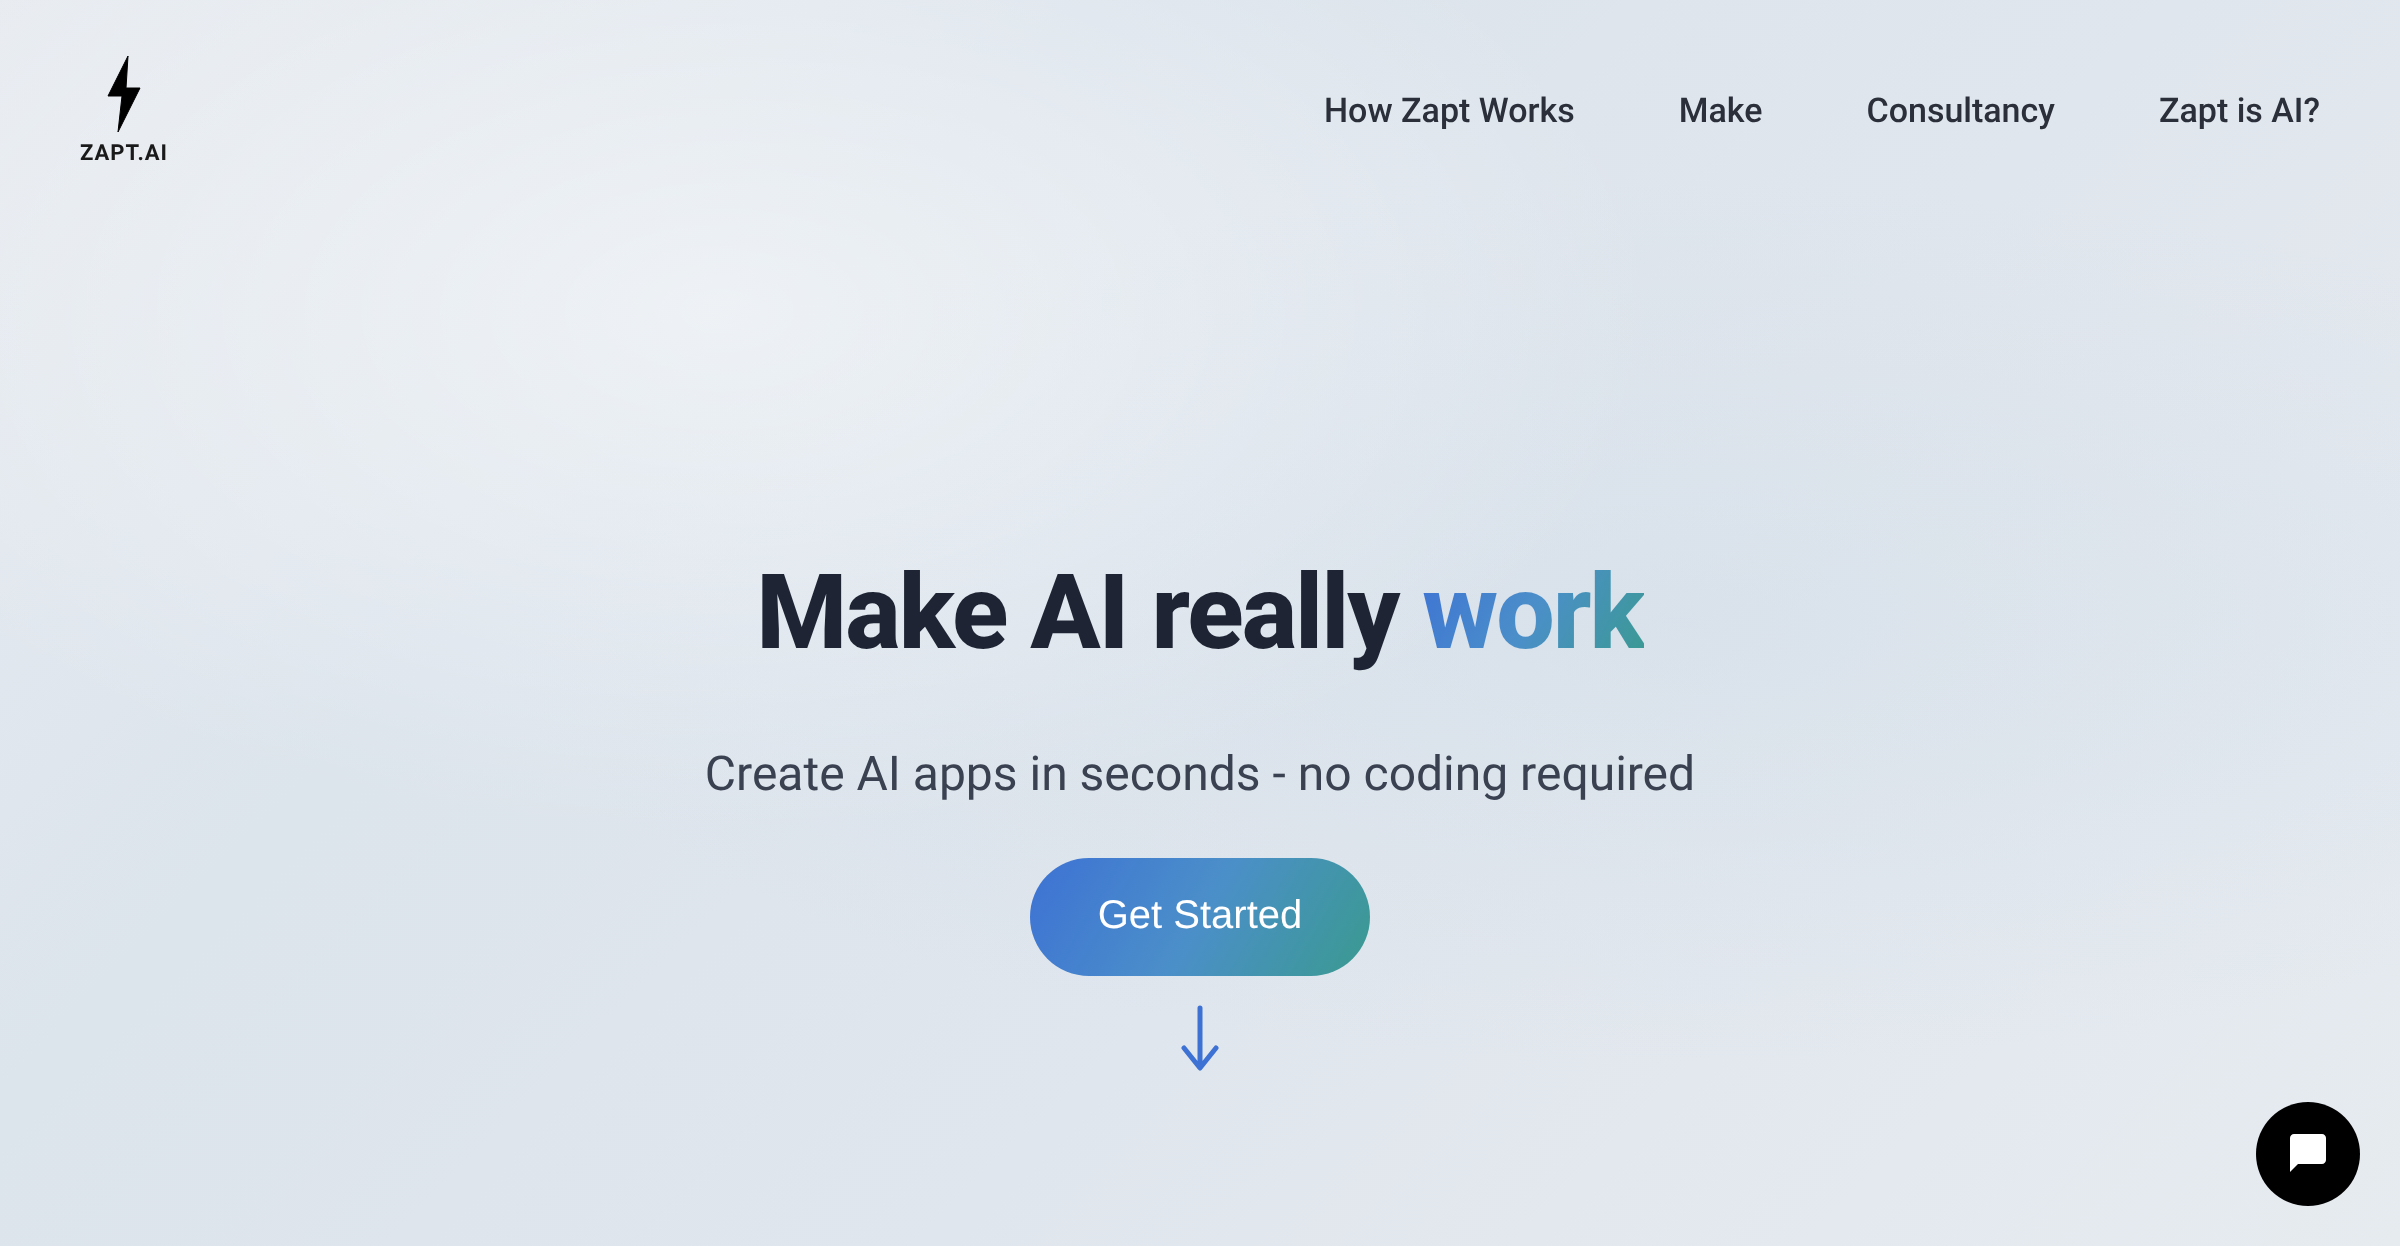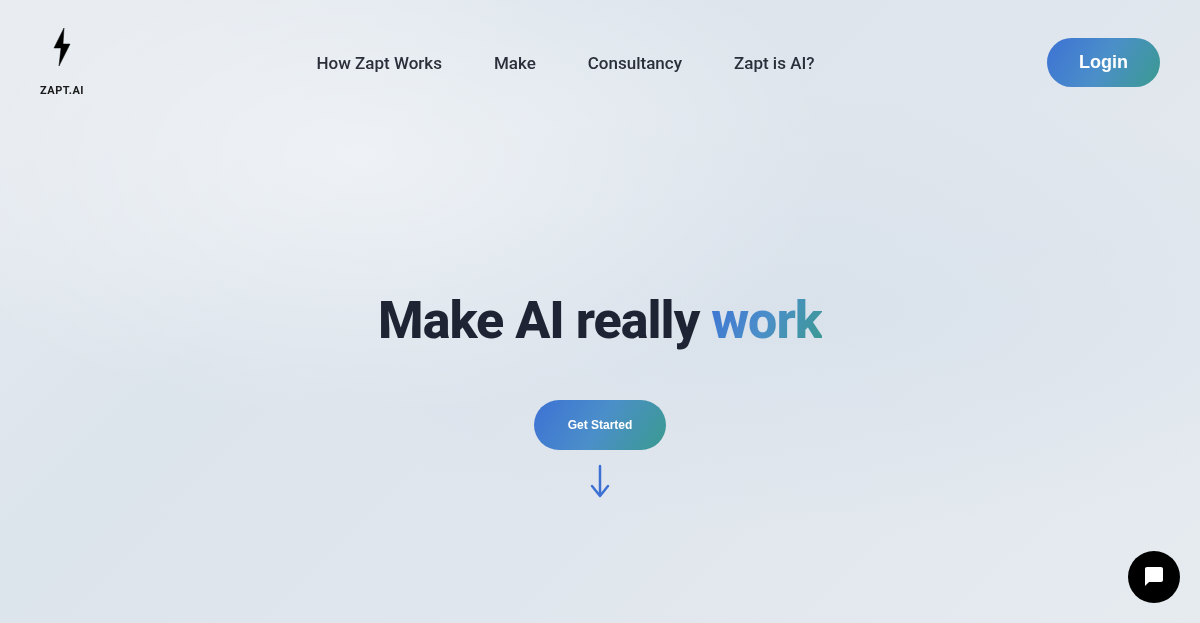--- a/index.html
+++ b/index.html
@@ -31,21 +31,21 @@
       align-items: center;
       justify-content: space-between;
       padding: 28px 40px 0 40px;
       position: relative;
       z-index: 10;
     }
     .logo {
       display: flex;
       flex-direction: column;
       align-items: center;
-      gap: 18px;
+      gap: 4px;
     }
     .logo-icon {
       width: 24px;
       height: 38px;
     }
     .logo-text {
       font-size: 11px;
       font-weight: 700;
       letter-spacing: 0.5px;
       color: #1a1a1a;
@@ -90,27 +90,27 @@
       background-clip: text;
       -webkit-text-fill-color: transparent;
     }
     .hero-subtitle {
       font-size: 24px;
       font-weight: 400;
       color: #3a4150;
       margin-top: 38px;
     }
     .get-started-btn {
-      margin-top: 51px;
+      margin-top: 28px;
       padding: 18px 34px;
       border-radius: 30px;
       background: linear-gradient(120deg, #3d72d4 0%, #4b8fc9 50%, #3a9a8f 100%);
       color: #fff;
-      font-size: 12px;
-      font-weight: 700;
+      font-size: 20px;
+      font-weight: 400;
       border: none;
       cursor: pointer;
     }
     .down-arrow {
       margin-top: 14px;
       display: flex;
       justify-content: center;
     }
     .chat-widget {
       position: absolute;
@@ -136,27 +136,27 @@
       <path d="M14 0 L4 20 L11 20 L9 38 L20 16 L13 16 L14 0 Z" fill="#000" stroke="#000" stroke-width="0.5"></path>
     </svg>
     <span class="logo-text">ZAPT.AI</span>
   </div>
   <nav class="nav">
     <a class="nav-item">How Zapt Works</a>
     <a class="nav-item">Make</a>
     <a class="nav-item">Consultancy</a>
     <a class="nav-item">Zapt is AI?</a>
   </nav>
-  <button class="login-btn">Login</button>
 </div>
 
 <div class="hero">
   <h1 class="hero-title">
     <span>Make AI really </span><span class="hero-title-accent">work</span>
   </h1>
+  <p class="hero-subtitle">Create AI apps in seconds - no coding required</p>
   <button class="get-started-btn">Get Started</button>
   <div class="down-arrow">
     <svg width="28" height="36" viewBox="0 0 28 36" fill="none">
       <path d="M14 2 L14 30 M6 22 L14 32 L22 22" stroke="#3d72d4" stroke-width="2.5" stroke-linecap="round" stroke-linejoin="round"></path>
     </svg>
   </div>
 </div>
 
 <div class="chat-widget">
   <svg width="26" height="26" viewBox="0 0 26 26" fill="none">

